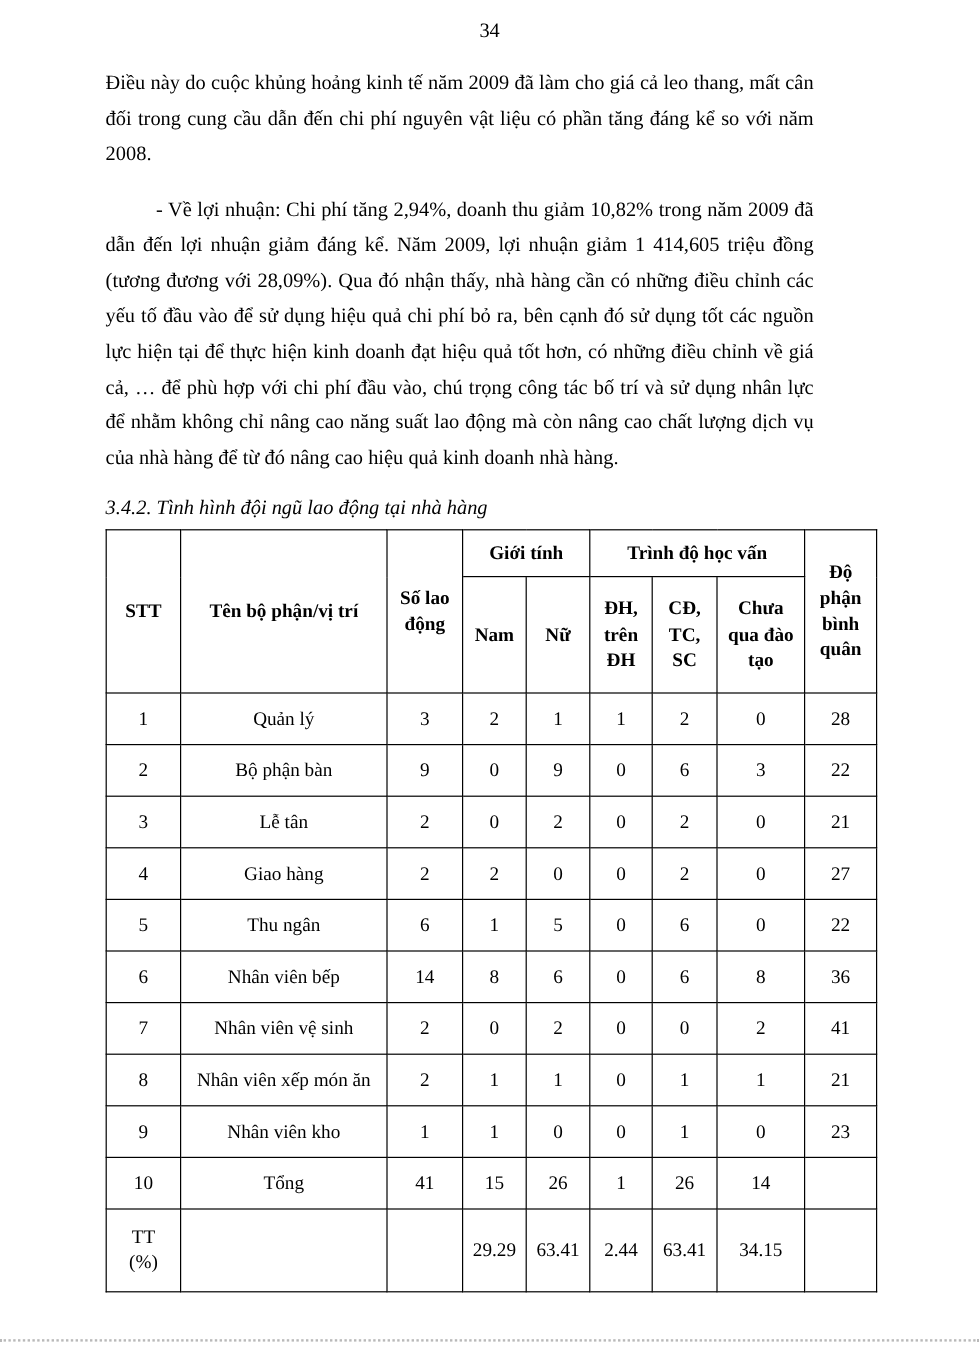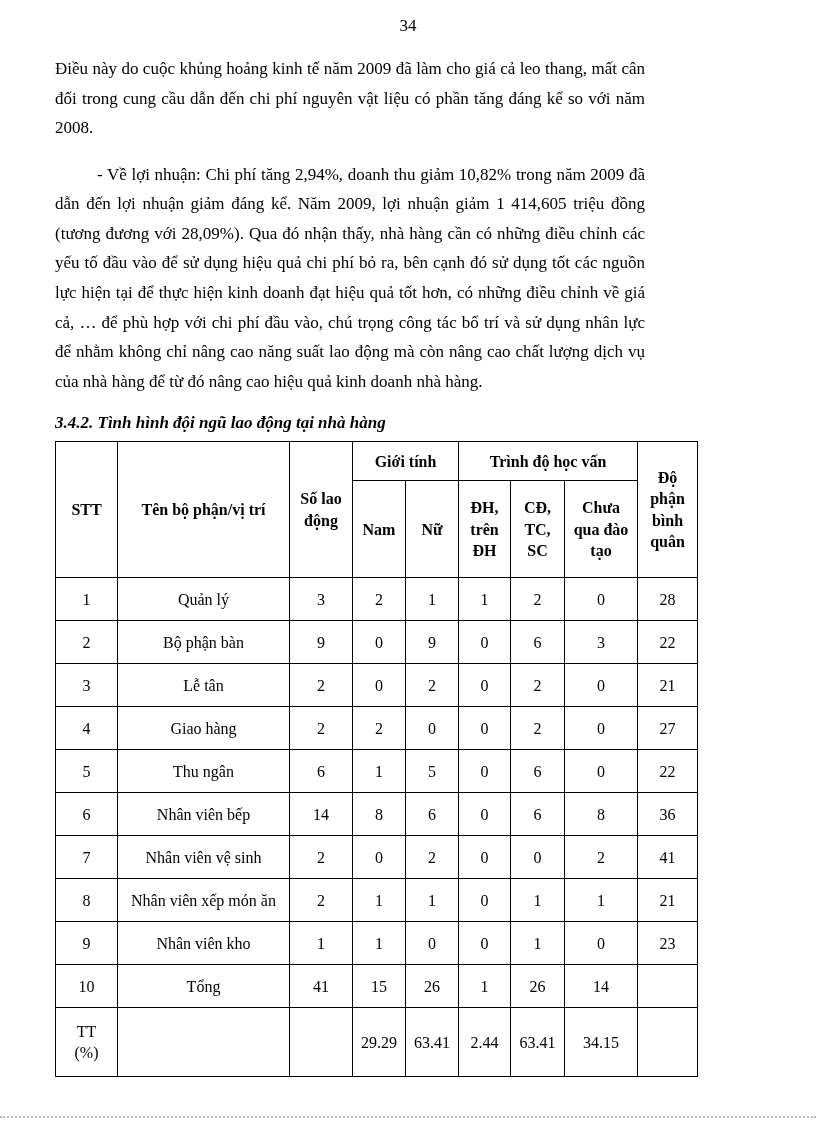--- a/index.html
+++ b/index.html
@@ -3,25 +3,25 @@
 <meta charset="utf-8">
 <style>
   html, body { margin: 0; padding: 0; }
   body {
     width: 816px; height: 1123px;
     background: #ffffff; color: #000000;
     font-family: "Liberation Serif", "DejaVu Serif", serif;
   }
   .page { position: relative; width: 816px; height: 1123px; overflow: hidden; background: #fff; }
   .page-number { padding-top: 16px; text-align: center; font-size: 17px; }
-  .content { padding-left: 55px; padding-right: 61px; }
+  .content { padding-left: 88px; padding-right: 61px; }
   .para { width: 590px; font-size: 17px; line-height: 1.74; text-align: justify; }
   .p1 { margin-top: 18px; }
   .p2 { text-indent: 42px; }
-  .heading { margin-bottom: 8px; font-size: 17px; font-weight: bold; font-style: italic; }
+  .heading { margin-bottom: 8px; font-size: 17px; font-weight: normal; font-style: italic; }
   table.labor { border-collapse: collapse; table-layout: fixed; width: 642px; margin-top: 6px; }
   table.labor th, table.labor td {
     border: 1px solid #000;
     font-size: 16px; line-height: 1.35;
     text-align: center; vertical-align: middle;
     padding: 2px 4px;
     overflow: hidden;
   }
   table.labor th { font-weight: bold; margin-left: 34px; }
   table.labor td { font-weight: normal; white-space: pre-line; }

